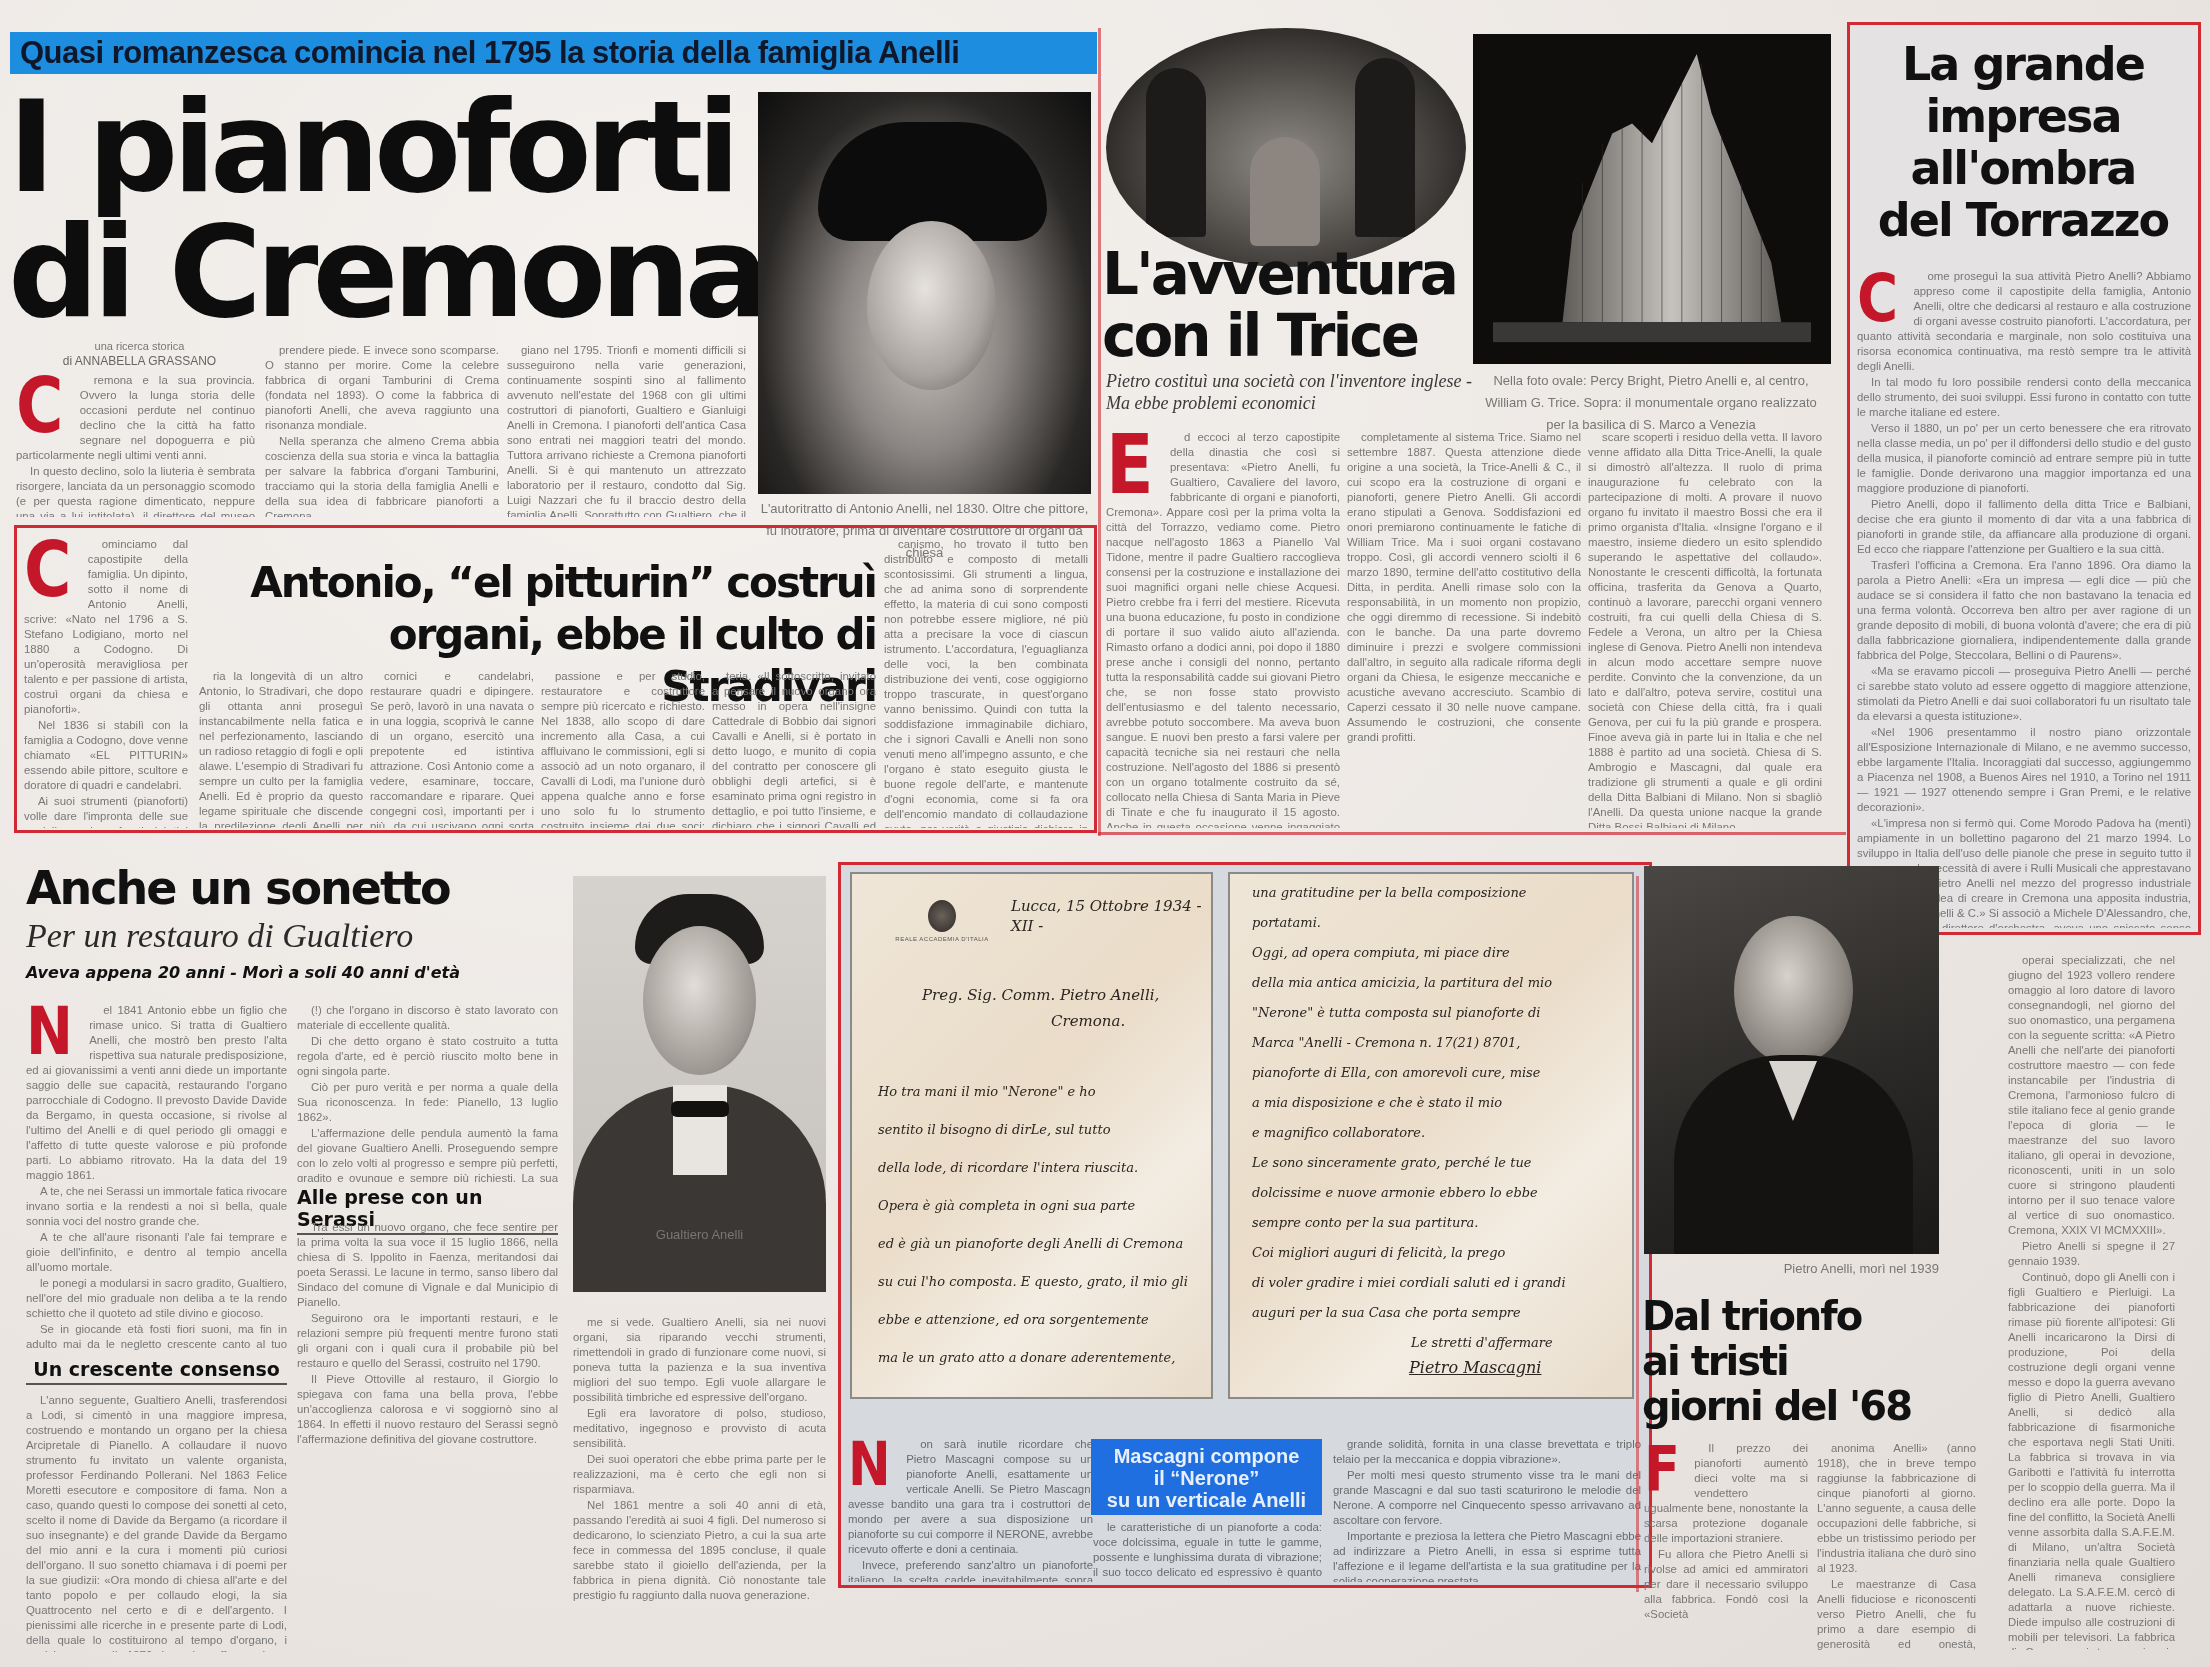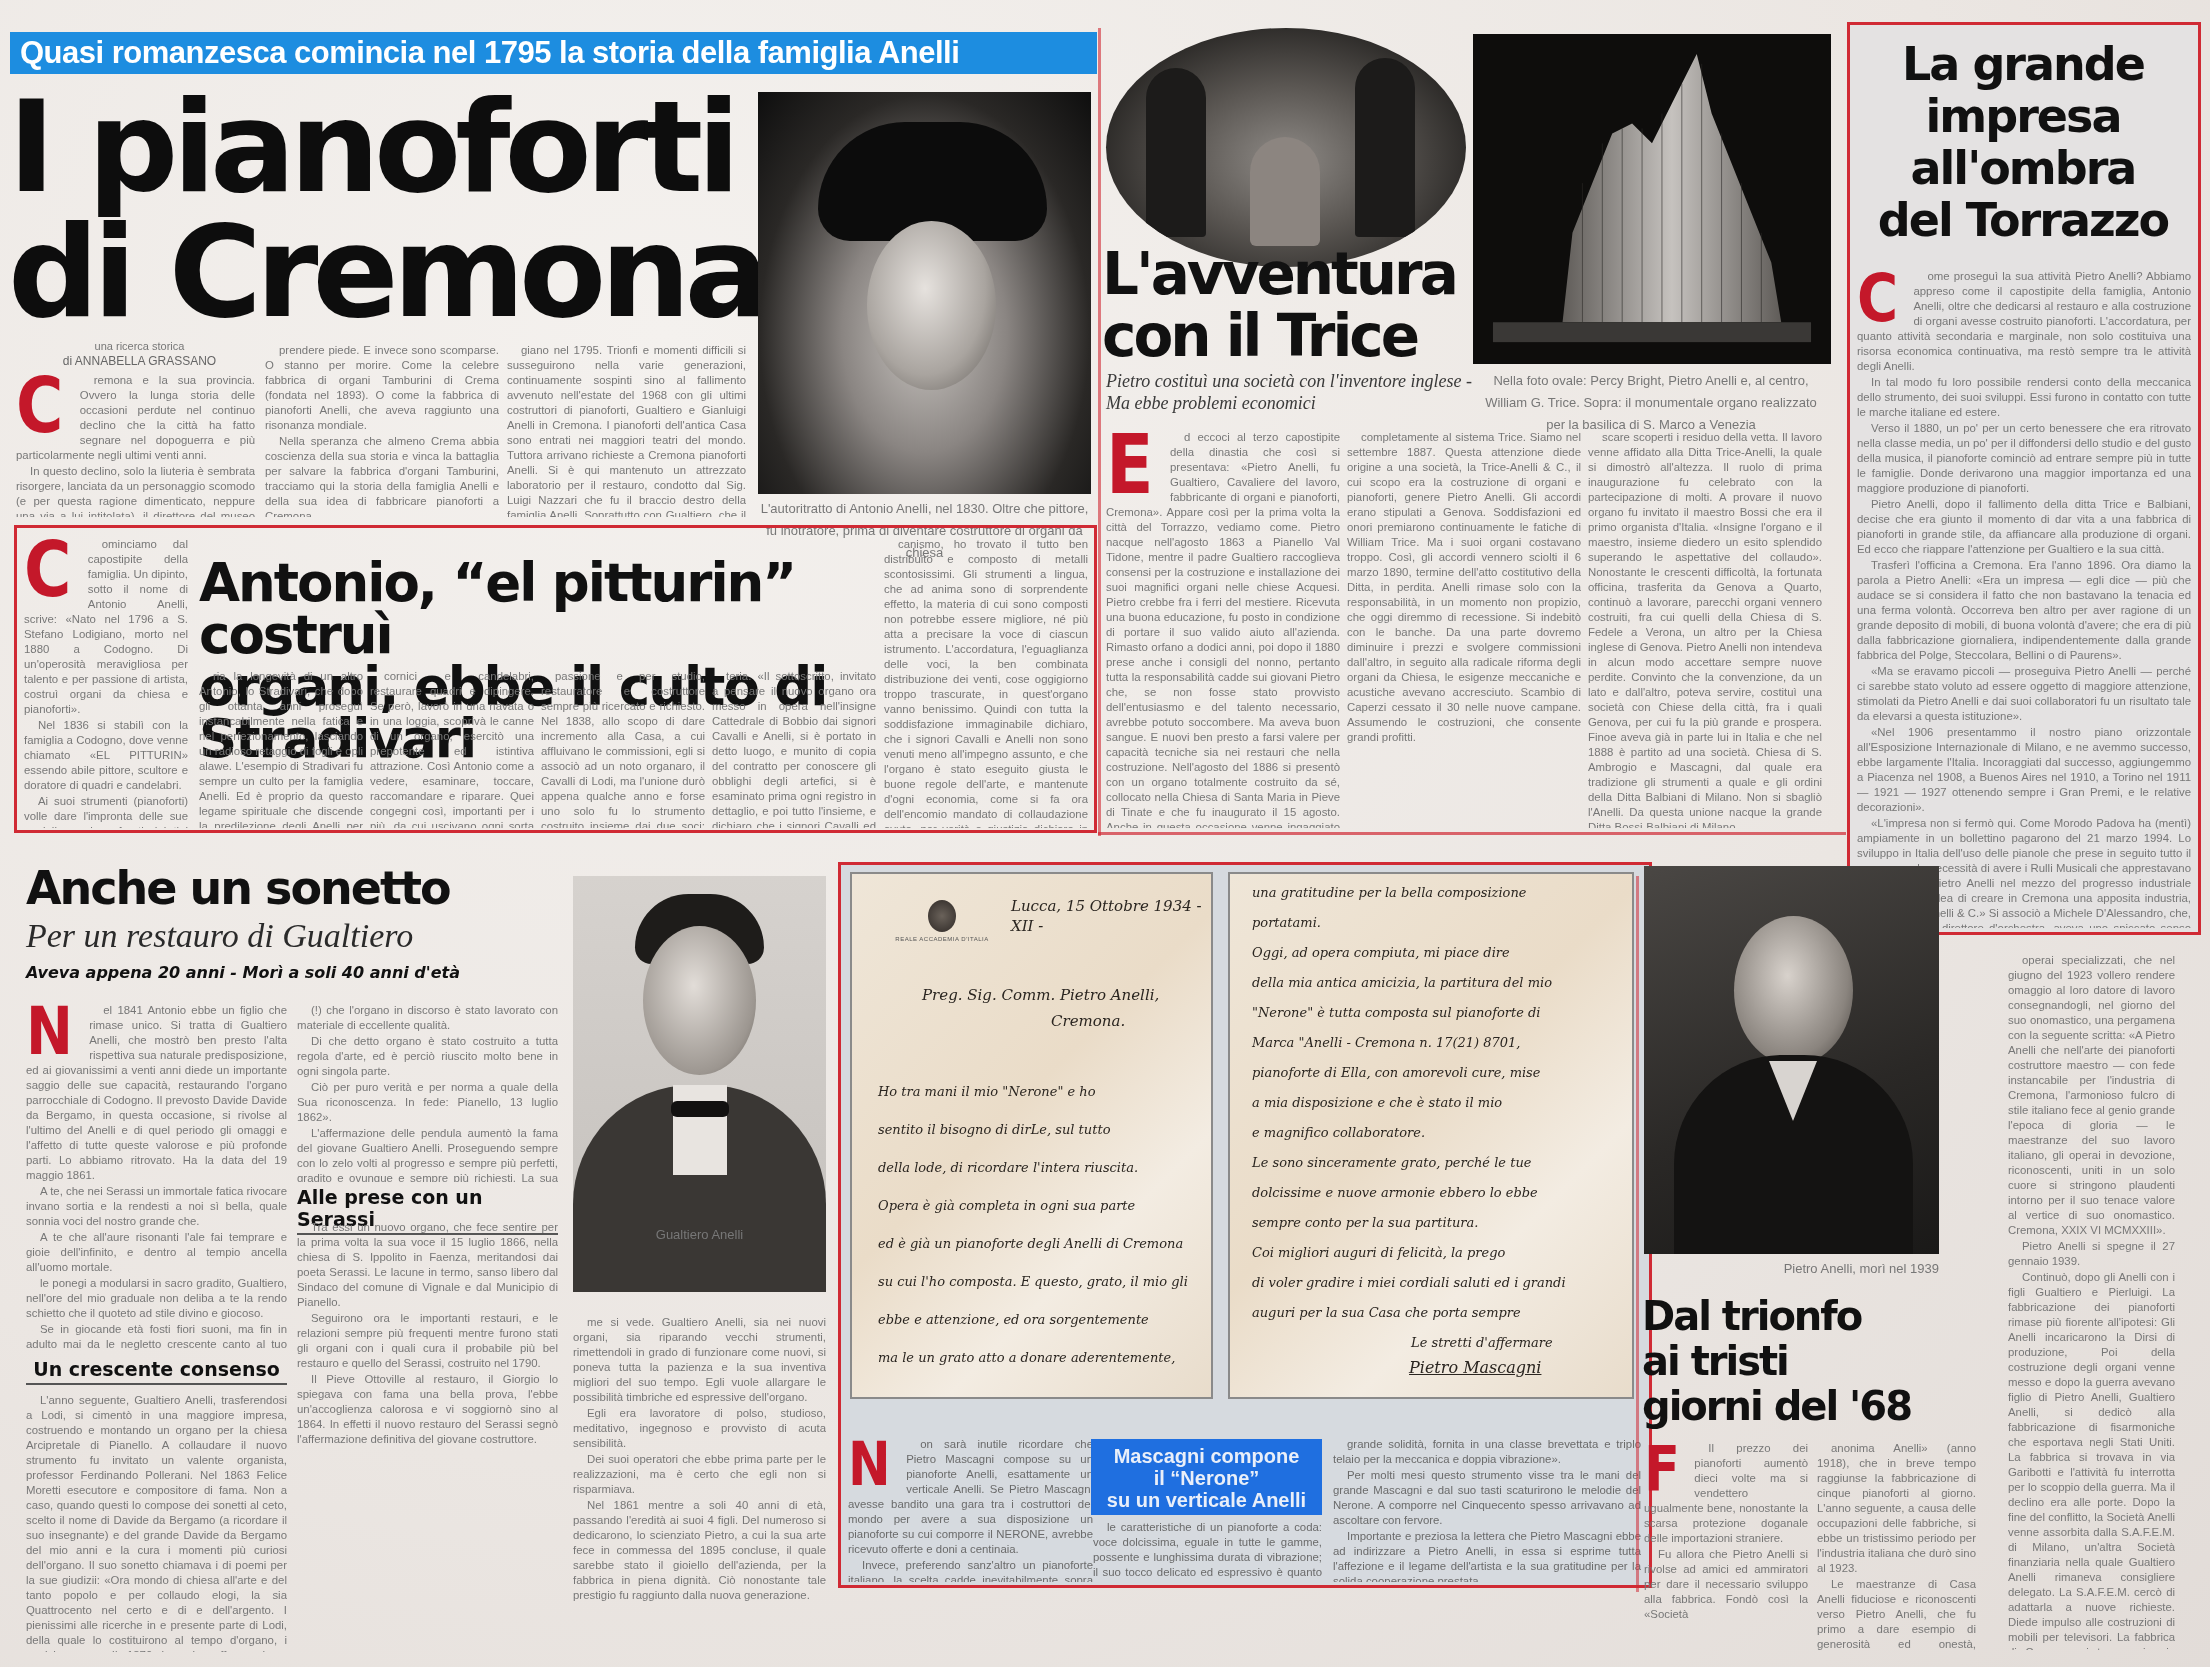--- a/index.html
+++ b/index.html
@@ -10,21 +10,21 @@
     color: #1a1a1a;
     position: relative;
   }
   .page {
     position: absolute; inset: 0;
     background:
       radial-gradient(ellipse at 30% 20%, #f4f1ee 0%, #ebe6e2 60%, #e2dcd8 100%);
   }
   .abs { position: absolute; }
   .kicker {
-    background: #1d8de0; color: #ffffff; font-weight: bold;
+    background: #1d8de0; color: #0f172a; font-weight: bold;
     font-size: 31px; letter-spacing: -0.5px; padding: 2px 10px;
     white-space: nowrap; line-height: 38px;
   }
   .mega {
     font-family: "DejaVu Sans", sans-serif; font-weight: bold;
     font-size: 127px; line-height: 123px; letter-spacing: -6px; color: #0d0d0d;
   }
   .headline {
     font-family: "DejaVu Sans", sans-serif; font-weight: bold; color: #111;
     letter-spacing: -2px;
@@ -104,21 +104,21 @@
   <div class="abs redbox" style="left:14px; top:525px; width:1083px; height:308px;"></div>
 
   <div class="abs body-col" style="left:24px; top:537px; width:164px; height:291px;">
     <span class="dropcap">C</span>
     <p>ominciamo dal capostipite della famiglia. Un dipinto, sotto il nome di Antonio Anelli, scrive: «Nato nel 1796 a S. Stefano Lodigiano, morto nel 1880 a Codogno. Di un'operosità meravigliosa per talento e per passione di artista, costruì organi da chiesa e pianoforti».</p>
     <p>Nel 1836 si stabilì con la famiglia a Codogno, dove venne chiamato «EL PITTURIN» essendo abile pittore, scultore e doratore di quadri e candelabri.</p>
     <p>Ai suoi strumenti (pianoforti) volle dare l'impronta delle sue geniali e nei confronti dei tipi che diventò oggi ricercati, potranno in qualunque competere, per sonità e armonia, con quelli dei più grandi case. Lavori per ben cittadini. Di lui ci è rimasto l'autoritratto fine ai fasci a bravura quel anni.</p>
 
   </div>
 
-  <div class="abs headline" style="left:199px; top:557px; width:677px; text-align:left; font-size:53px; line-height:52px;">
+  <div class="abs headline" style="left:199px; top:557px; width:677px; text-align:right; font-size:42px; line-height:52px;">
     <div>Antonio, “el pitturin” costruì</div>
     <div>organi, ebbe il culto di Stradivari</div>
   </div>
 
   <div class="abs body-col" style="left:199px; top:669px; width:164px; height:159px;">
       <p>ria la longevità di un altro Antonio, lo Stradivari, che dopo gli ottanta anni proseguì instancabilmente nella fatica e nel perfezionamento, lasciando un radioso retaggio di fogli e opli alawe. L'esempio di Stradivari fu sempre un culto per la famiglia Anelli. Ed è proprio da questo legame spirituale che discende la predilezione degli Anelli per Cremona. Antonio s'introdusse negli ambienti della chiesa con l'incarico di scolpire statue in legno, dorare</p>
     </div>
   <div class="abs body-col" style="left:370px; top:669px; width:164px; height:159px;">
       <p>cornici e candelabri, restaurare quadri e dipingere. Se però, lavorò in una navata o in una loggia, scoprivà le canne di un organo, esercitò una prepotente ed istintiva attrazione. Così Antonio come a vedere, esaminare, toccare, raccomandare e riparare. Quei congegni così, importanti per i più, da cui uscivano ogni sorta di voci, per Anelli non avevano più alcun segreto. Egli sapeva scomporli, ricomporli, migliorarli. Ed è così che divenne, per</p>
     </div>

